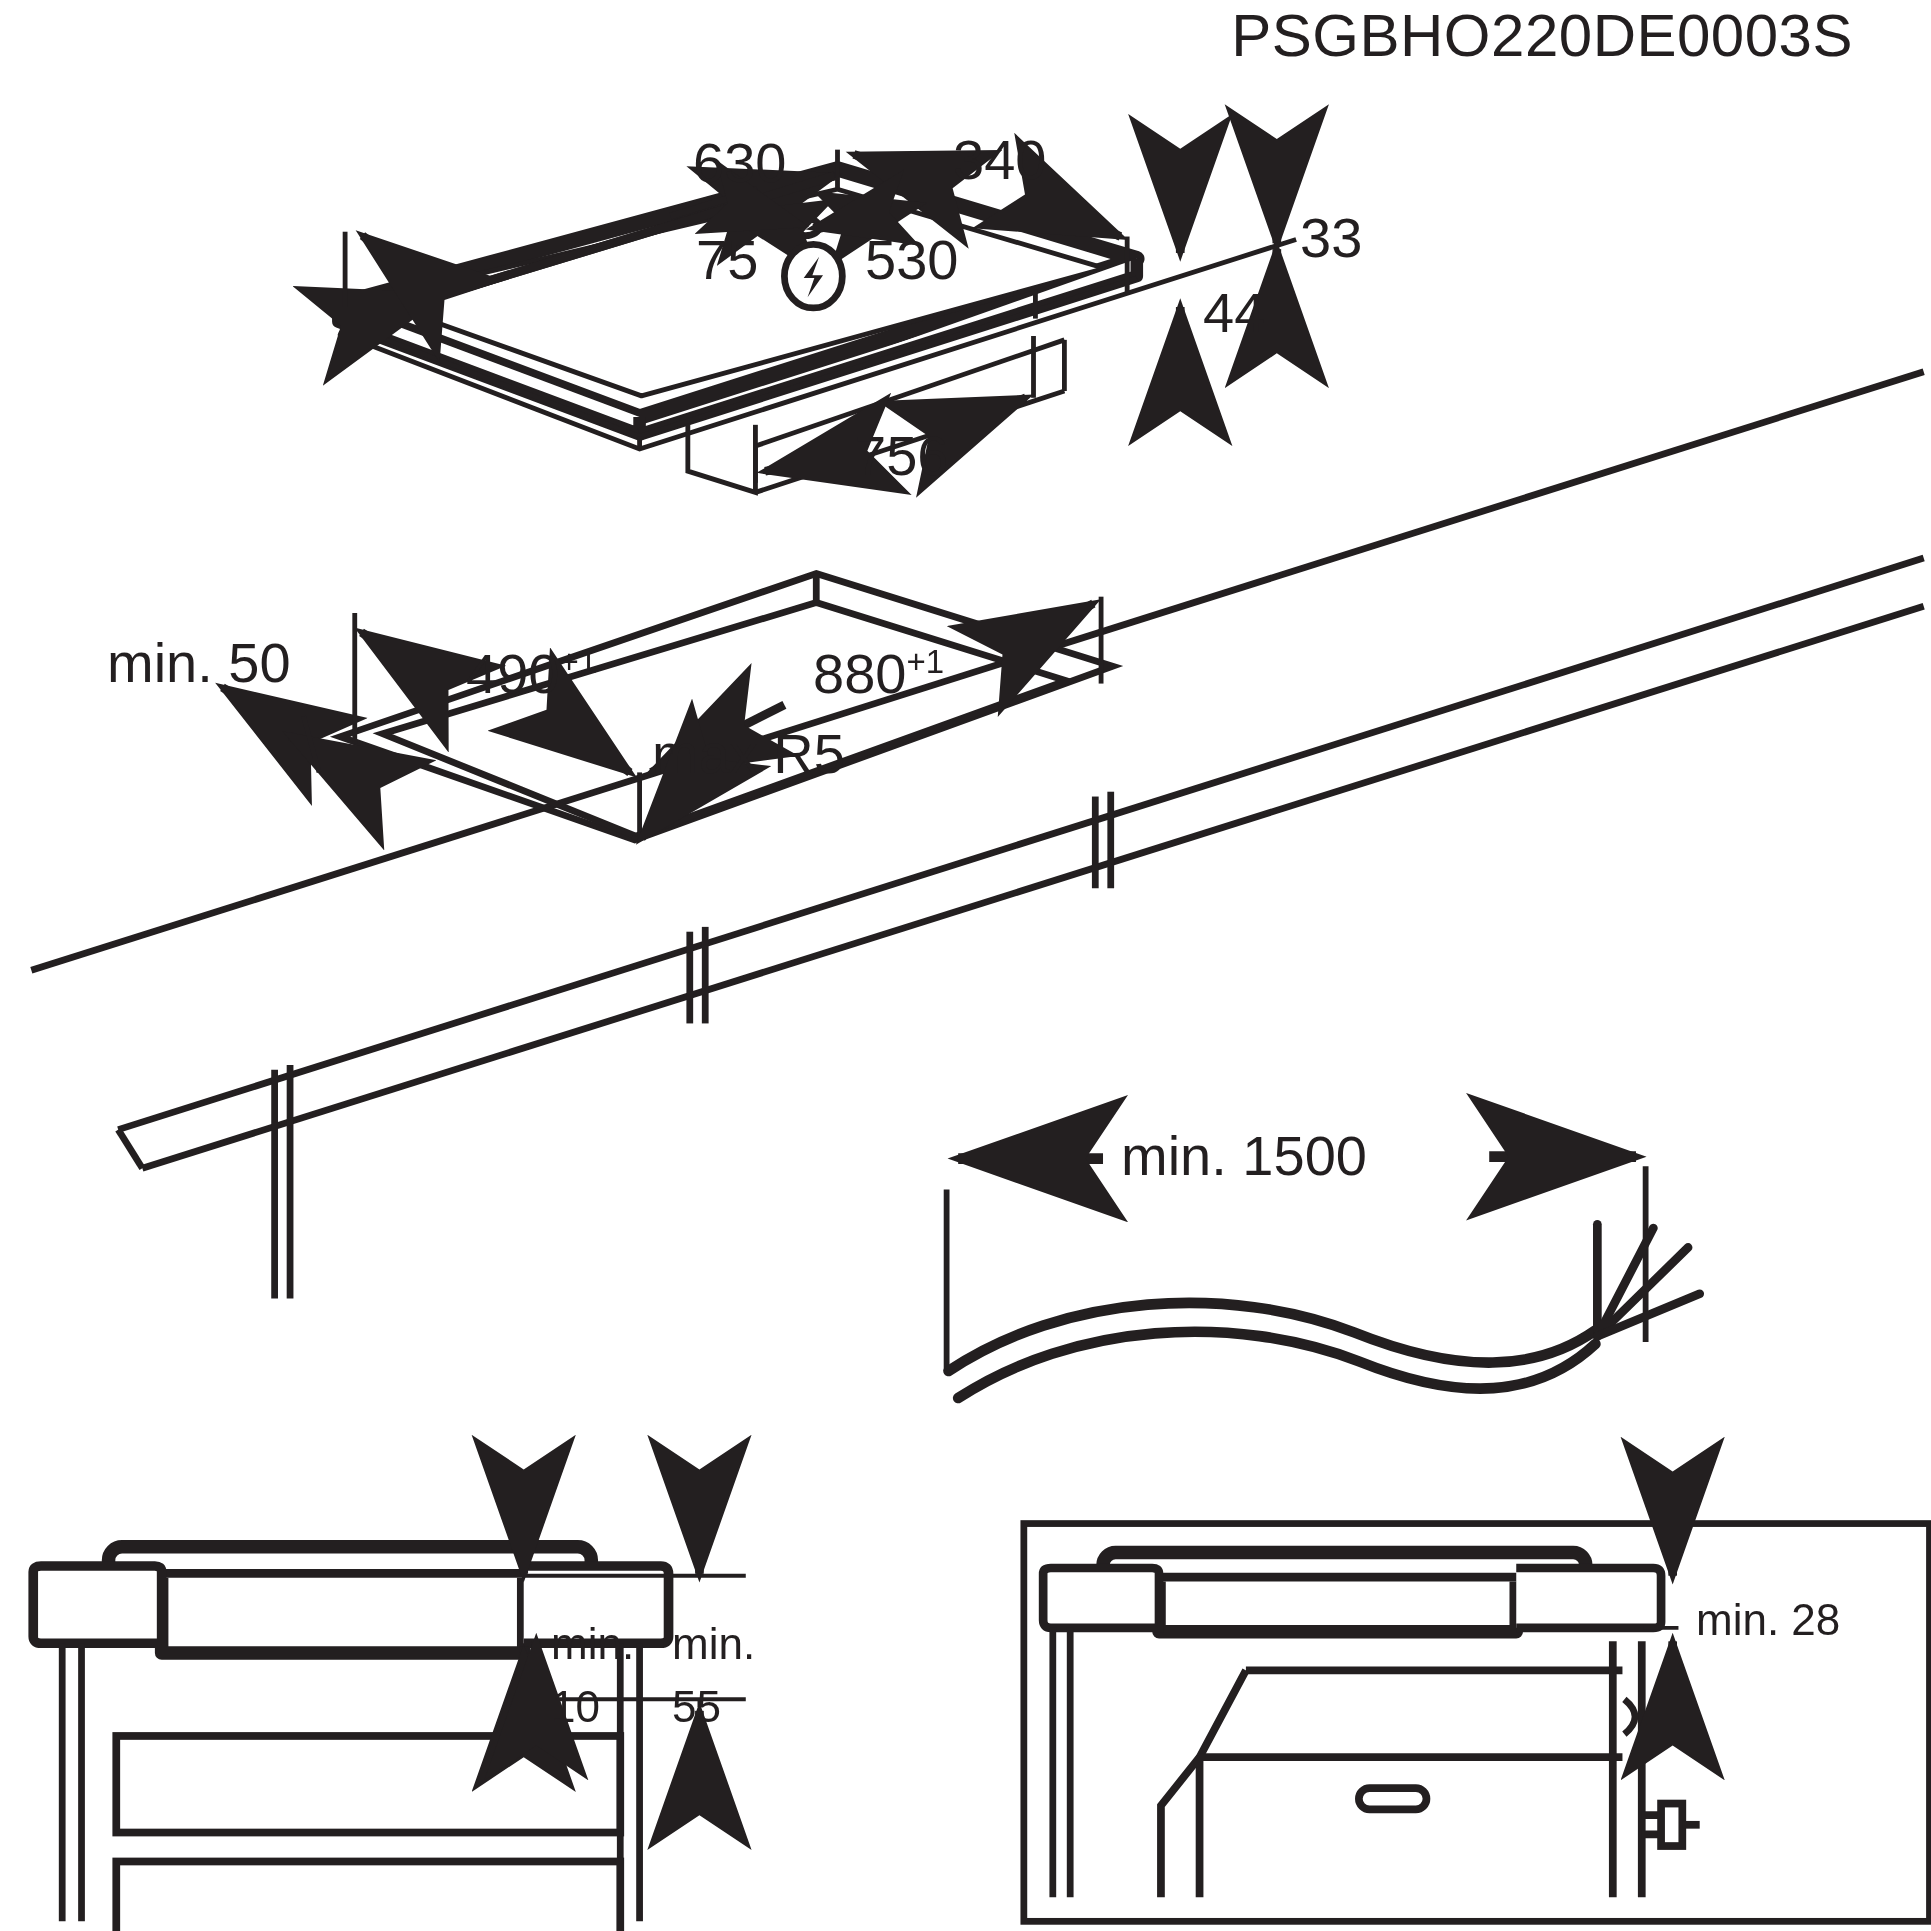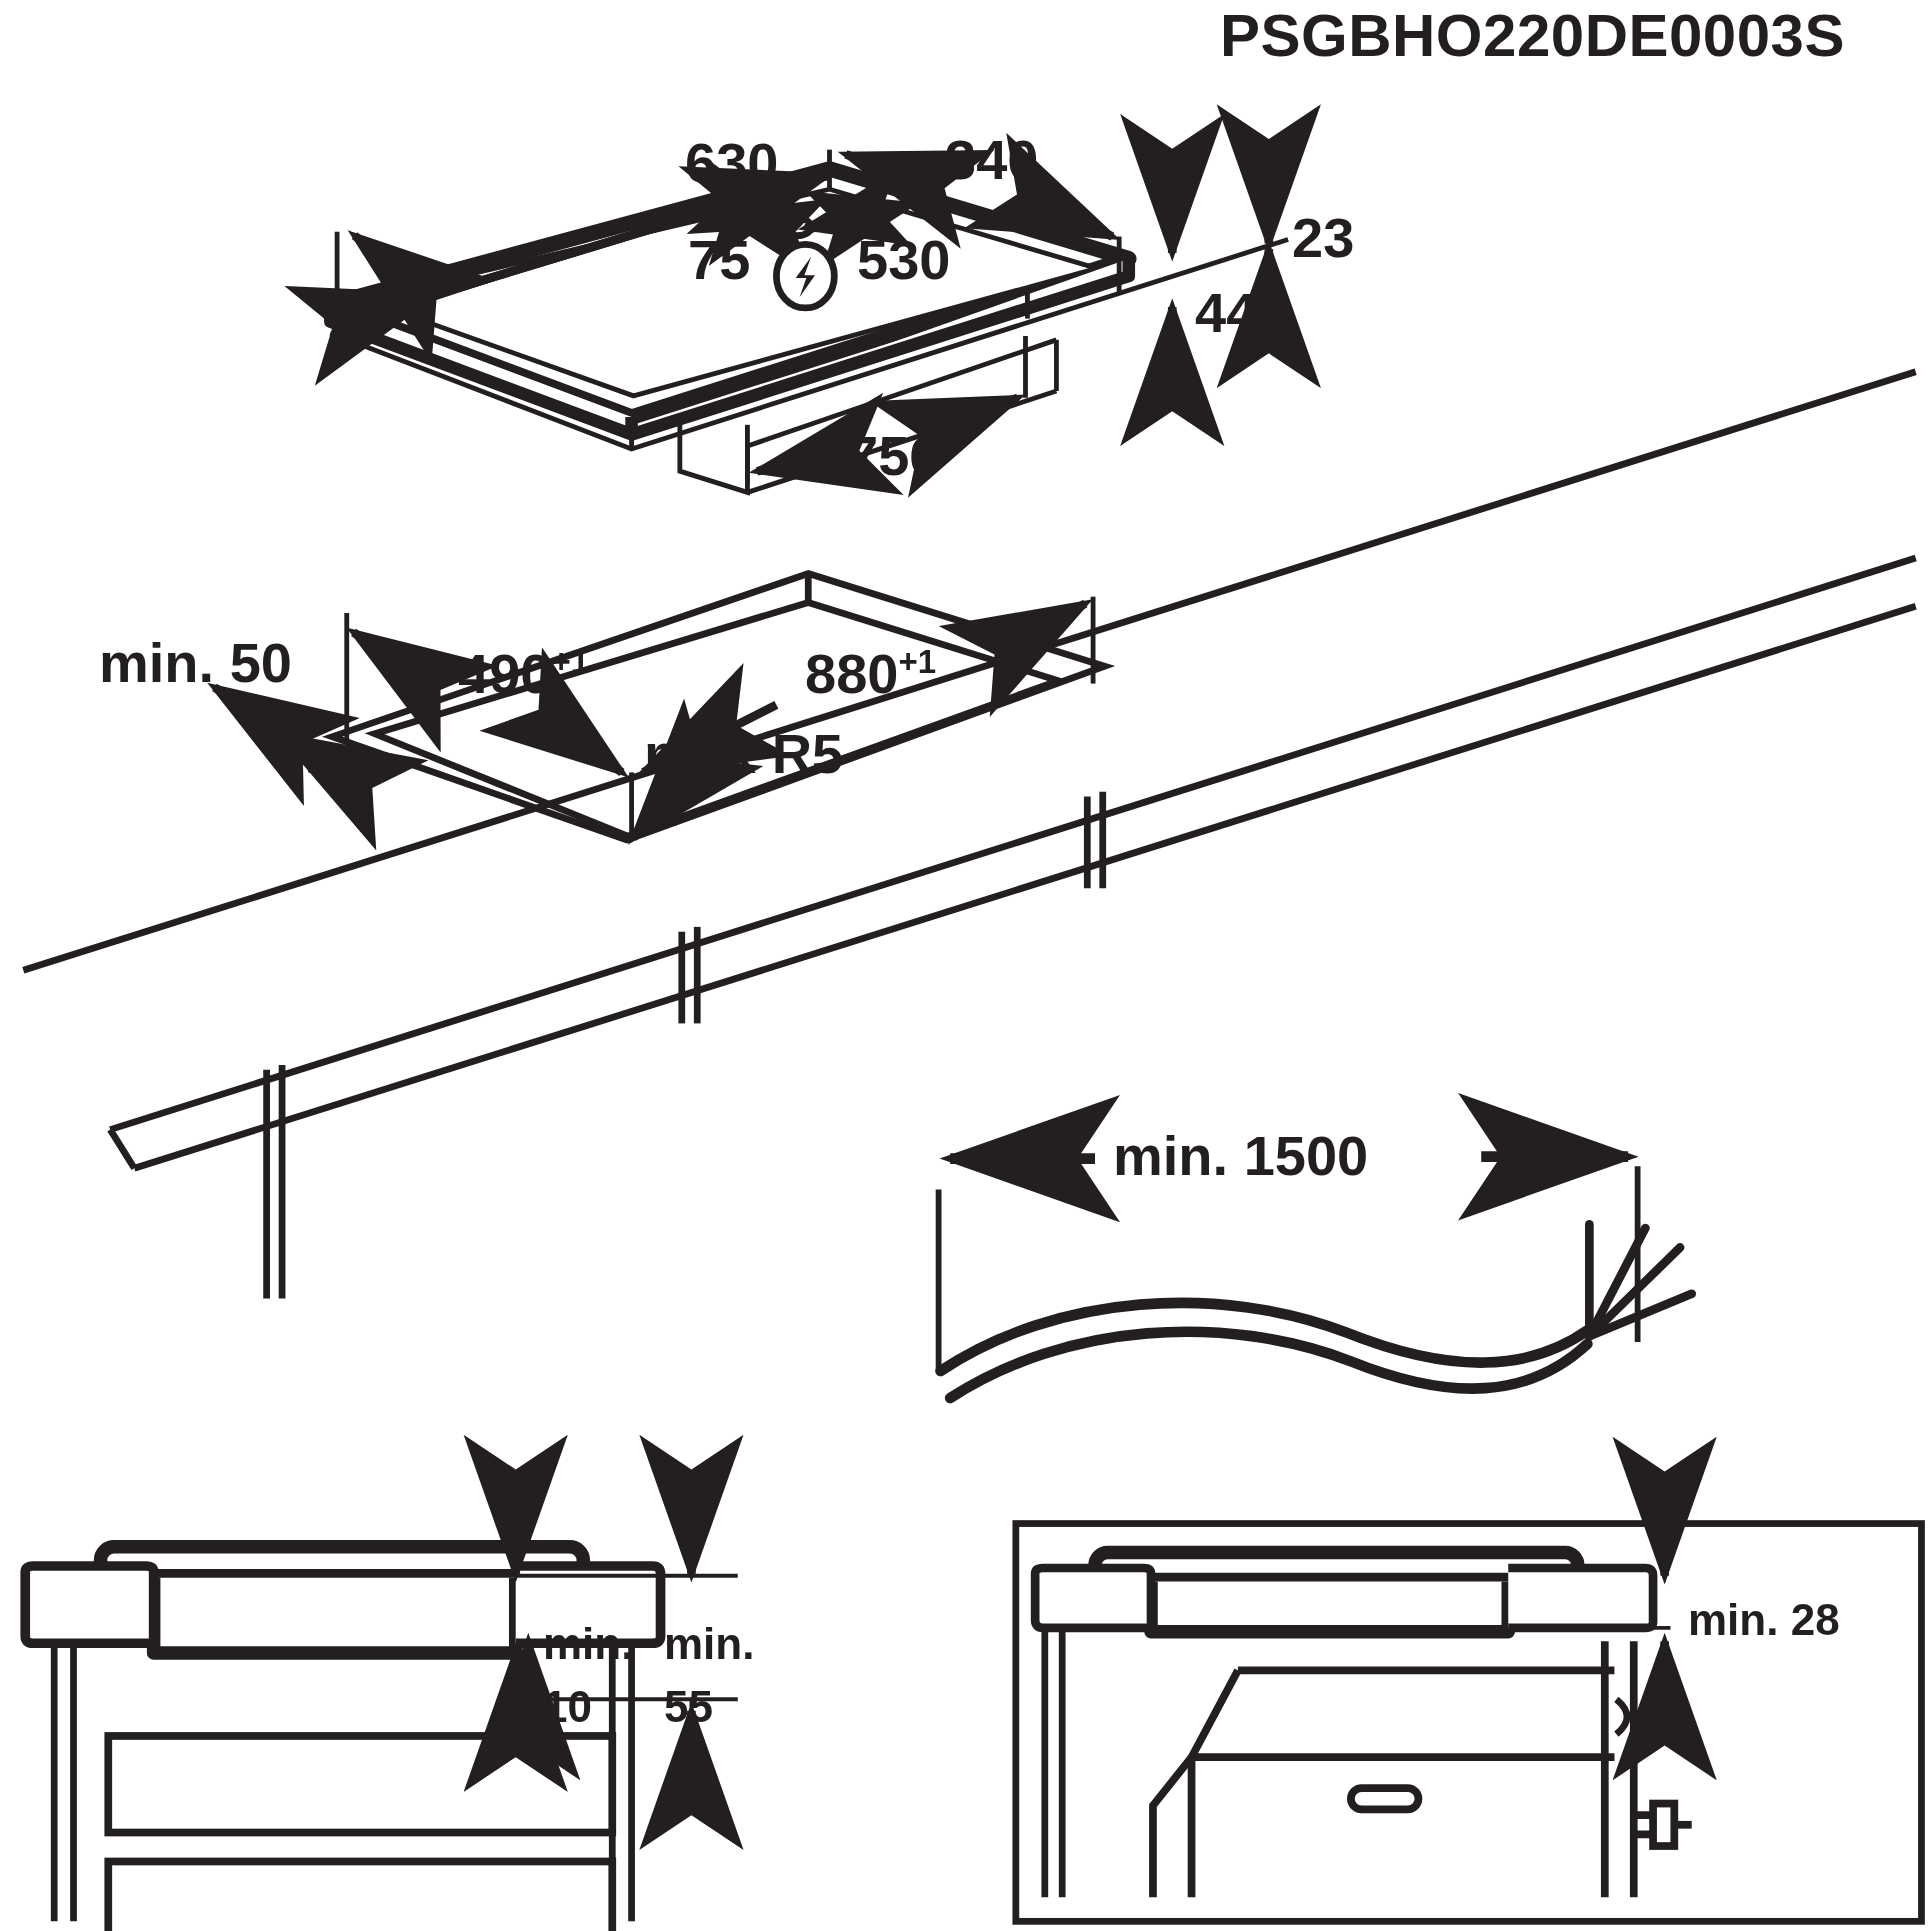--- a/index.html
+++ b/index.html
@@ -3,21 +3,21 @@
 <meta charset="utf-8">
 <style>
   html,body{margin:0;padding:0;background:#ffffff;}
   body{
     width:1931px;height:1931px;
     font-family:"Liberation Sans", sans-serif;
     color:#231f20;
     overflow:hidden;
     position:relative;
   }
-  #stage{position:absolute;left:4px;top:0;width:1862px;height:1931px;font-weight:bold;}
+  #stage{position:absolute;left:12px;top:0;width:1862px;height:1931px;}
   svg.layer{position:absolute;left:0;top:0;width:1931px;height:1931px;}
   .t{position:absolute;white-space:nowrap;color:#231f20;line-height:1;}
   .title{font-size:60px;letter-spacing:0.5px;}
   .dim{font-size:56px;}
   .sup{font-size:33px;vertical-align:super;letter-spacing:0px;}
   .dimsm{font-size:44px;}
 </style>
 </head>
 <body>
 
@@ -257,21 +257,21 @@
   </svg>
 
   <div class="t dim" style="left:681px;top:135px;">630</div>
 
   <div class="t dim" style="left:941px;top:132px;">340</div>
 
   <div class="t dim" style="left:684px;top:232px;">75</div>
 
   <div class="t dim" style="left:853px;top:232px;">530</div>
 
-  <div class="t dim" style="left:1288px;top:210px;">23</div>
+  <div class="t dim" style="left:1288px;top:210px;">33</div>
 
   <div class="t dim" style="left:1191px;top:285px;">44</div>
 
   <div class="t dim" style="left:843px;top:428px;">756</div>
 
   <div class="t dim" style="left:95px;top:635px;">min. 50</div>
 
   <div class="t dim" style="left:454px;top:645px;"><span>490</span><span class="sup">+1</span></div>
 
   <div class="t dim" style="left:801px;top:645px;"><span>880</span><span class="sup">+1</span></div>

